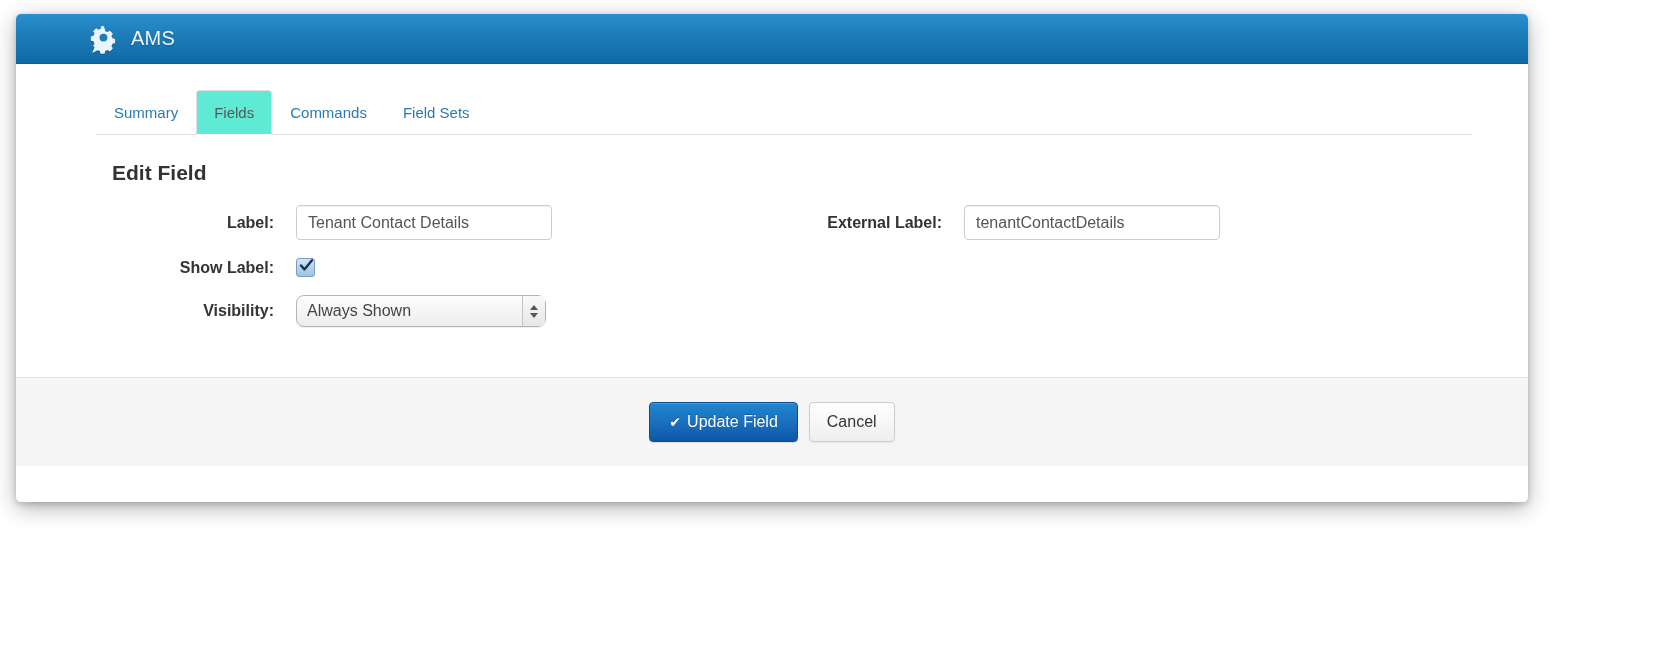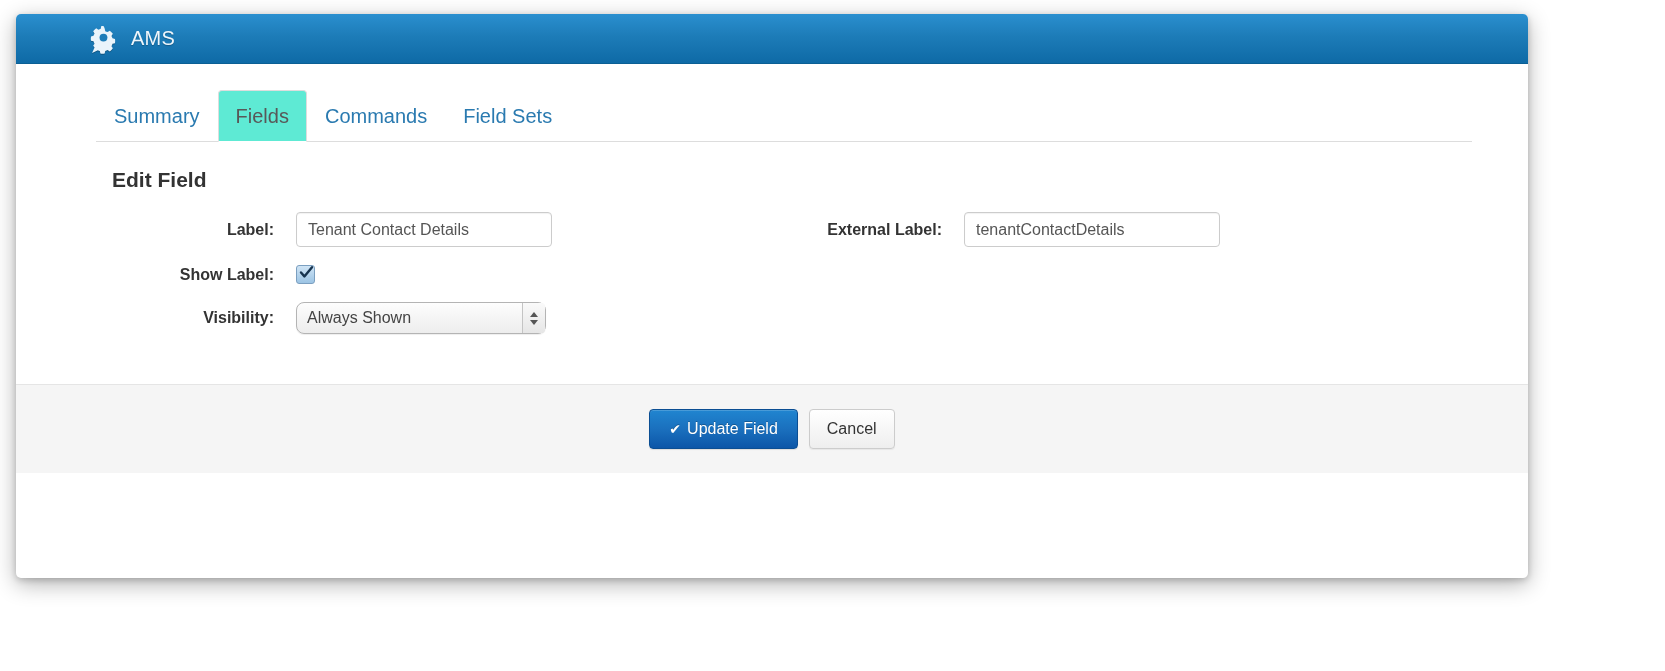--- a/index.html
+++ b/index.html
@@ -18,21 +18,21 @@
     height: 671px;
     background: #ffffff;
   }
 
   
   .window {
     position: absolute;
     left: 16px;
     top: 14px;
     width: 1512px;
-    height: 564px;
+    height: 488px;
     background: #ffffff;
     border-radius: 5px;
     box-shadow: 0 6px 22px rgba(0,0,0,0.30), 0 2px 6px rgba(0,0,0,0.18);
     overflow: hidden;
   }
 
   
   .navbar {
     height: 50px;
     background: linear-gradient(to bottom, #2a8fcf 0%, #1d7cb8 45%, #0e6aa6 100%);
@@ -126,21 +126,21 @@
     display: flex;
     align-items: flex-end;
     border-bottom: 1px solid #dddddd;
   }
   .tab {
     margin-bottom: -1px;
   }
   .tab > a {
     display: block;
     padding: 11px 17px;
-    font-size: 20px;
+    font-size: 15px;
     line-height: 1.4;
     color: #2a7ab0;
     text-decoration: none;
     border: 1px solid transparent;
     border-radius: 4px 4px 0 0;
   }
   .tab.active > a {
     color: #585858;
     background: #5eead4;
     border-color: #dddddd #dddddd #ffffff;

